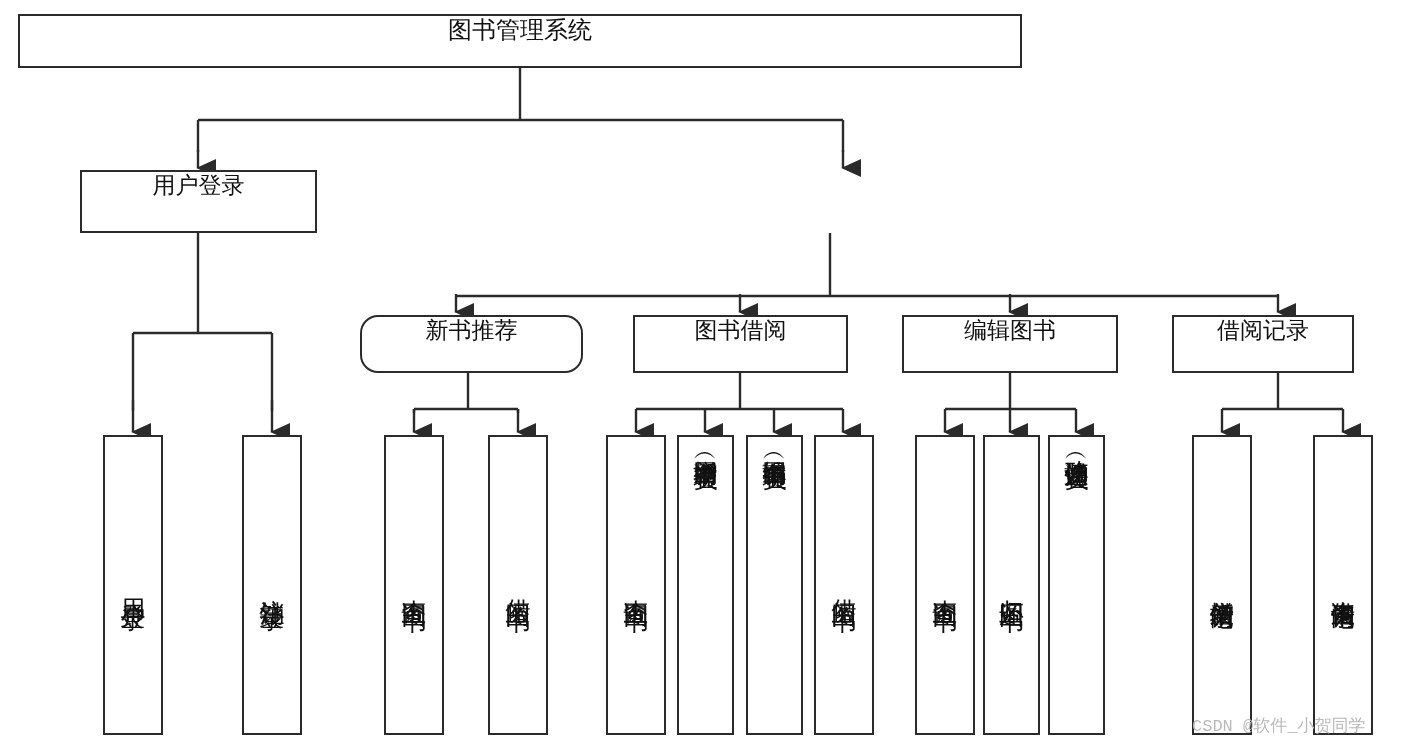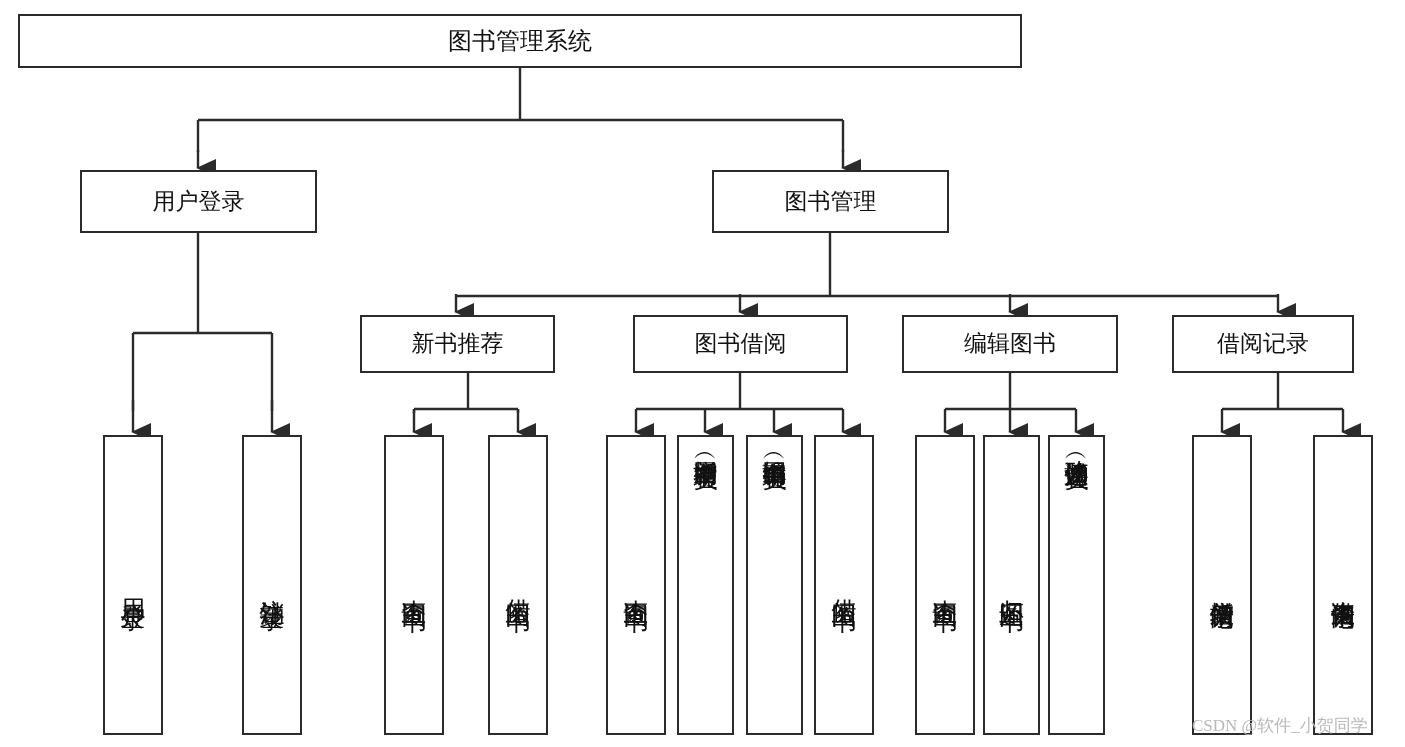--- a/index.html
+++ b/index.html
@@ -25,21 +25,21 @@
     width: 1405px;
     height: 747px;
     pointer-events: none;
   }
   .node {
     position: absolute;
     box-sizing: border-box;
     background: #ffffff;
     border: 2px solid #2b2b2b;
     display: flex;
-    align-items: center;
+    align-items: flex-start;
     justify-content: center;
     z-index: 2;
   }
   .node .label {
     color: #111111;
     text-align: center;
     line-height: 1.18;
     white-space: nowrap;
   }
   
@@ -69,21 +69,21 @@
   }
   .node.v.vtop {
     align-items: flex-start;
   }
   .watermark {
     position: absolute;
     left: 1192px;
     top: 714px;
     font-size: 17px;
     color: #b9b9b9;
-    font-family: Liberation Serif, serif;
+    font-family: Liberation Mono, monospace;
     white-space: nowrap;
     z-index: 3;
   }
 </style>
 </head>
 <body>
 
 <div id="diagram">
 
   <svg id="wires" viewBox="0 0 1405 747">
@@ -157,25 +157,22 @@
   </svg>
 
   <div class="node h root" style="left:18px; top:14px; width:1004px; height:54px;">
     <span class="label">图书管理系统</span>
   </div>
 
   <div class="node h" style="left:80px; top:170px; width:237px; height:63px;">
     <span class="label">用户登录</span>
   </div>
 
-  <div class="node h" style="left:712px; top:170px; width:237px; height:63px;">
-    <span class="label">图书管理</span>
-  </div>
-
-  <div class="node h" style="left:360px; top:315px; width:195px; height:58px;">
+
+  <div class="node h" style="left:360px; top:315px; width:223px; height:58px;border-radius:18px;">
     <span class="label">新书推荐</span>
   </div>
 
   <div class="node h" style="left:633px; top:315px; width:215px; height:58px;">
     <span class="label">图书借阅</span>
   </div>
 
   <div class="node h" style="left:902px; top:315px; width:216px; height:58px;">
     <span class="label">编辑图书</span>
   </div>

